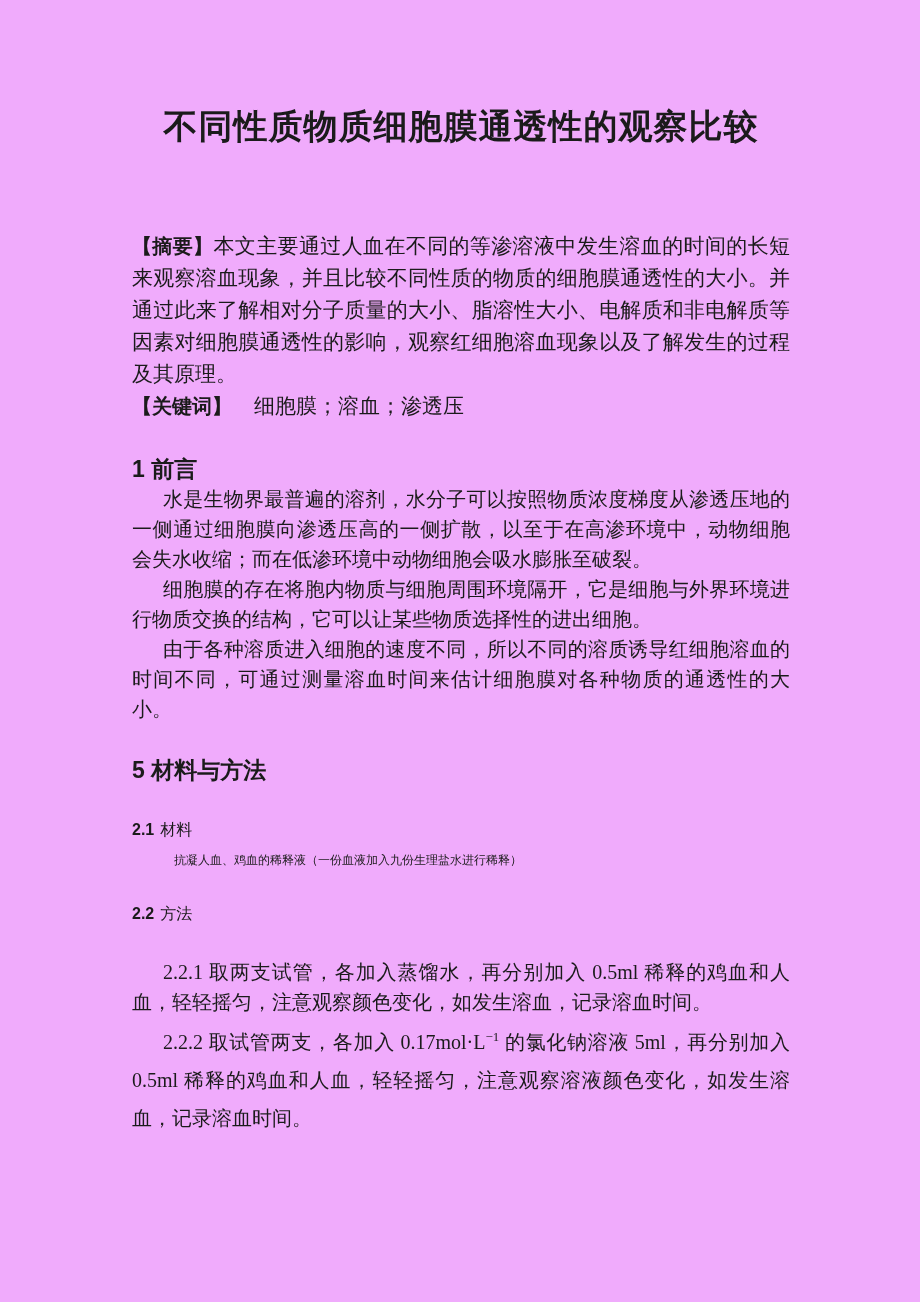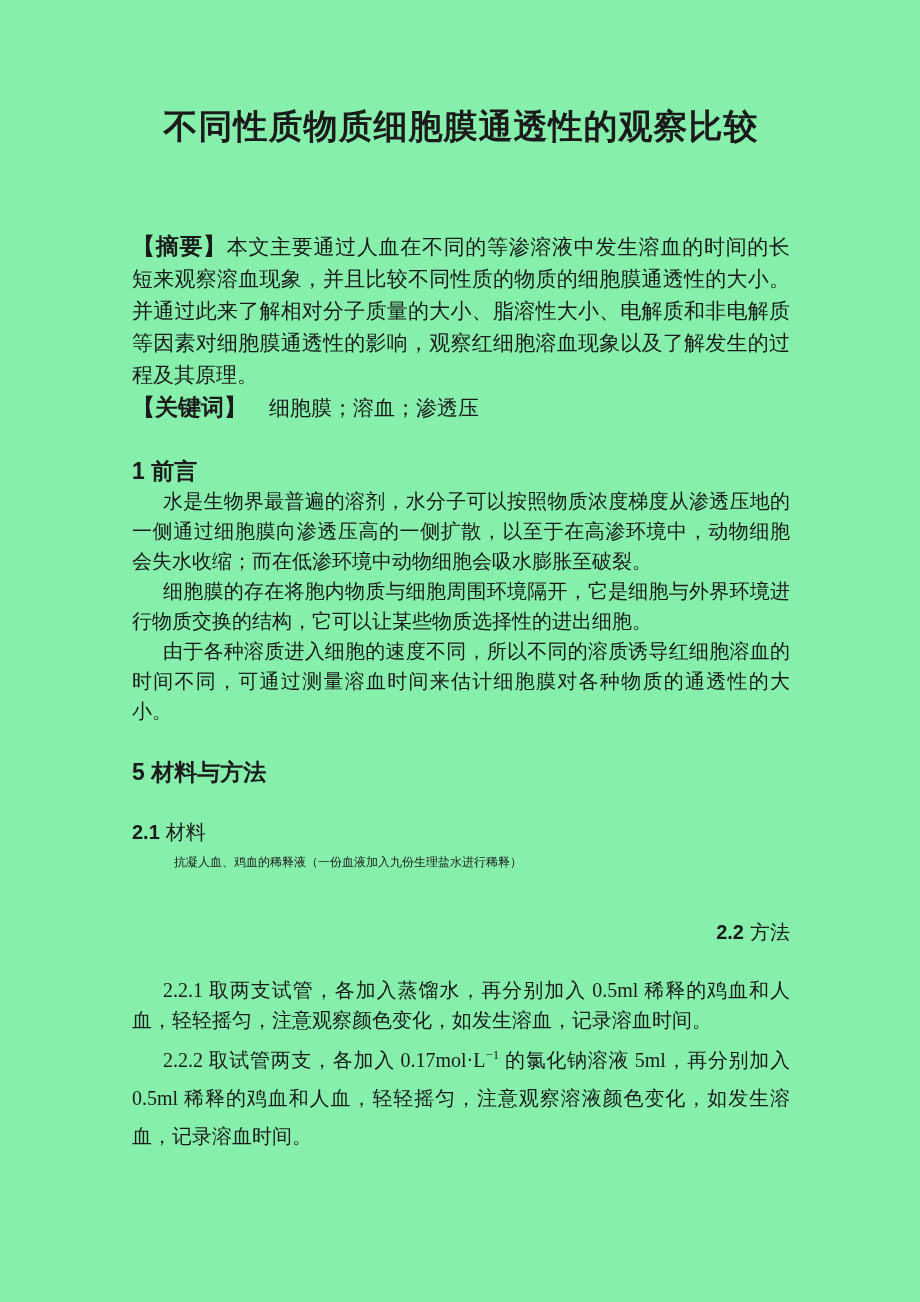--- a/index.html
+++ b/index.html
@@ -4,21 +4,21 @@
 <style>
   html, body {
     margin: 0;
     padding: 0;
     background: #ffffff;
   }
   .page {
     position: relative;
     width: 920px;
     height: 1302px;
-    background: #86efac;
+    background: #f0abfc;
     color: #1b1b1b;
     font-family: "Liberation Serif", serif;
     overflow: hidden;
   }
   .content {
     position: absolute;
     left: 132px;
     top: 0;
     width: 658px;
   }
@@ -34,44 +34,44 @@
   p { margin: 0; }
   .abstract-p {
     margin-top: 78px;
     font-size: 21px;
     line-height: 32px;
     text-align: justify;
   }
   .bold-label {
     font-family: "Liberation Sans", sans-serif;
     font-weight: bold;
-    font-size: 23px;
+    font-size: 20px;
   }
   .keywords-p {
     font-size: 21px;
     line-height: 32px;
   }
   .keywords-text { padding-left: 22px; }
   .h-major {
     margin: 0;
     font-family: "Liberation Sans", sans-serif;
     font-weight: bold;
     font-size: 23px;
     line-height: 30px;
   }
   .h1-intro   { margin-top: 32px; }
   .h2-methods { margin-top: 31px; }
   .h-minor {
     margin: 0;
-    font-size: 20px;
+    font-size: 16px;
     line-height: 30px;
     font-weight: normal;
   }
   .h21 { margin-top: 30px; }
-  .h22 { margin-top: 40px; text-align: right; }
+  .h22 { margin-top: 24px; }
   .h-minor .sec-num {
     font-family: "Liberation Sans", sans-serif;
     font-weight: bold;
   }
   .h-minor .sec-title {
     font-family: "Liberation Serif", serif;
     padding-left: 6px;
   }
   .body-p {
     font-size: 20px;

